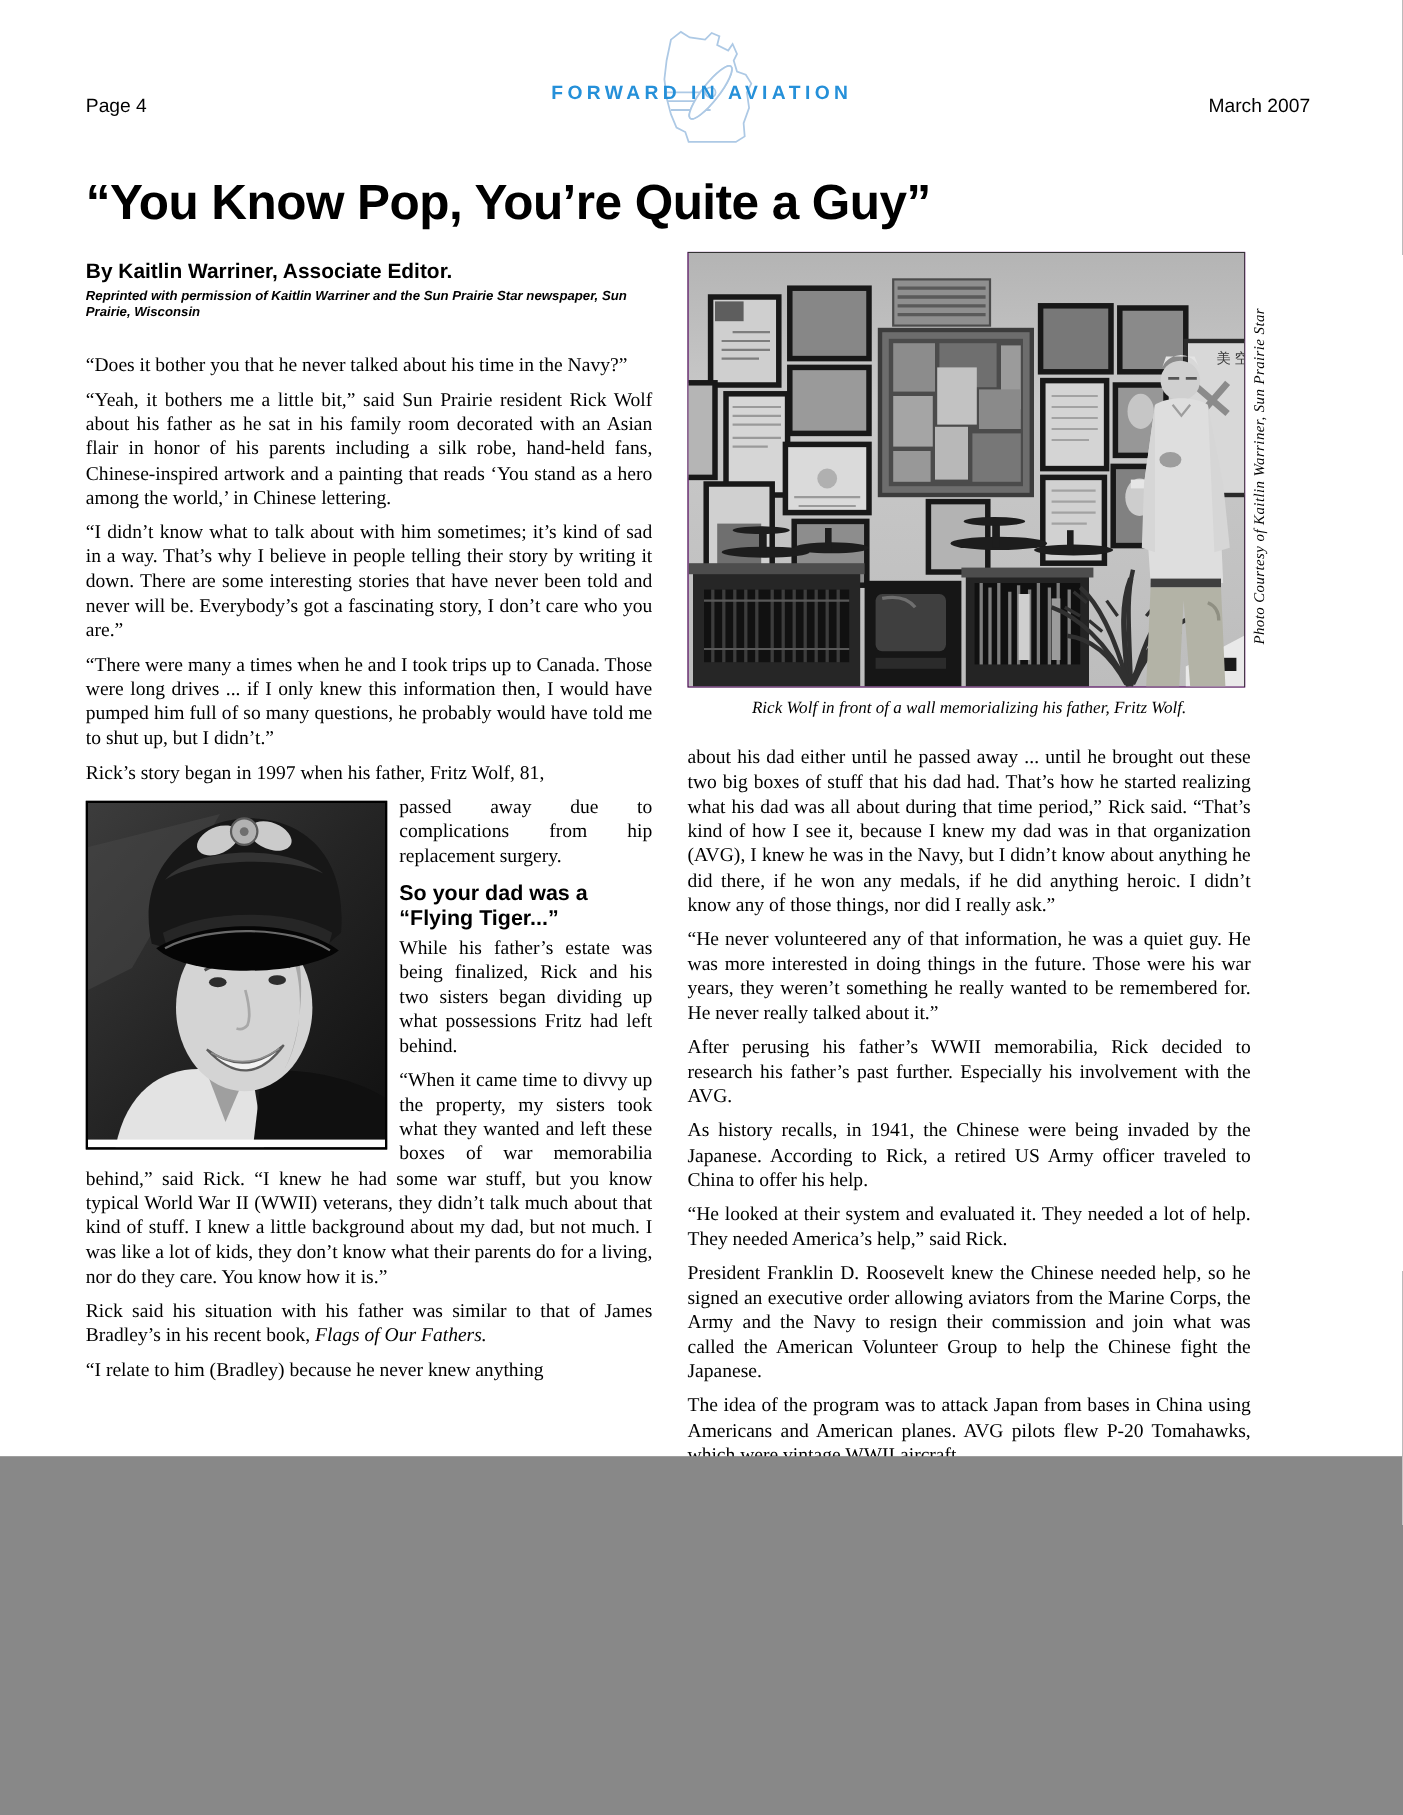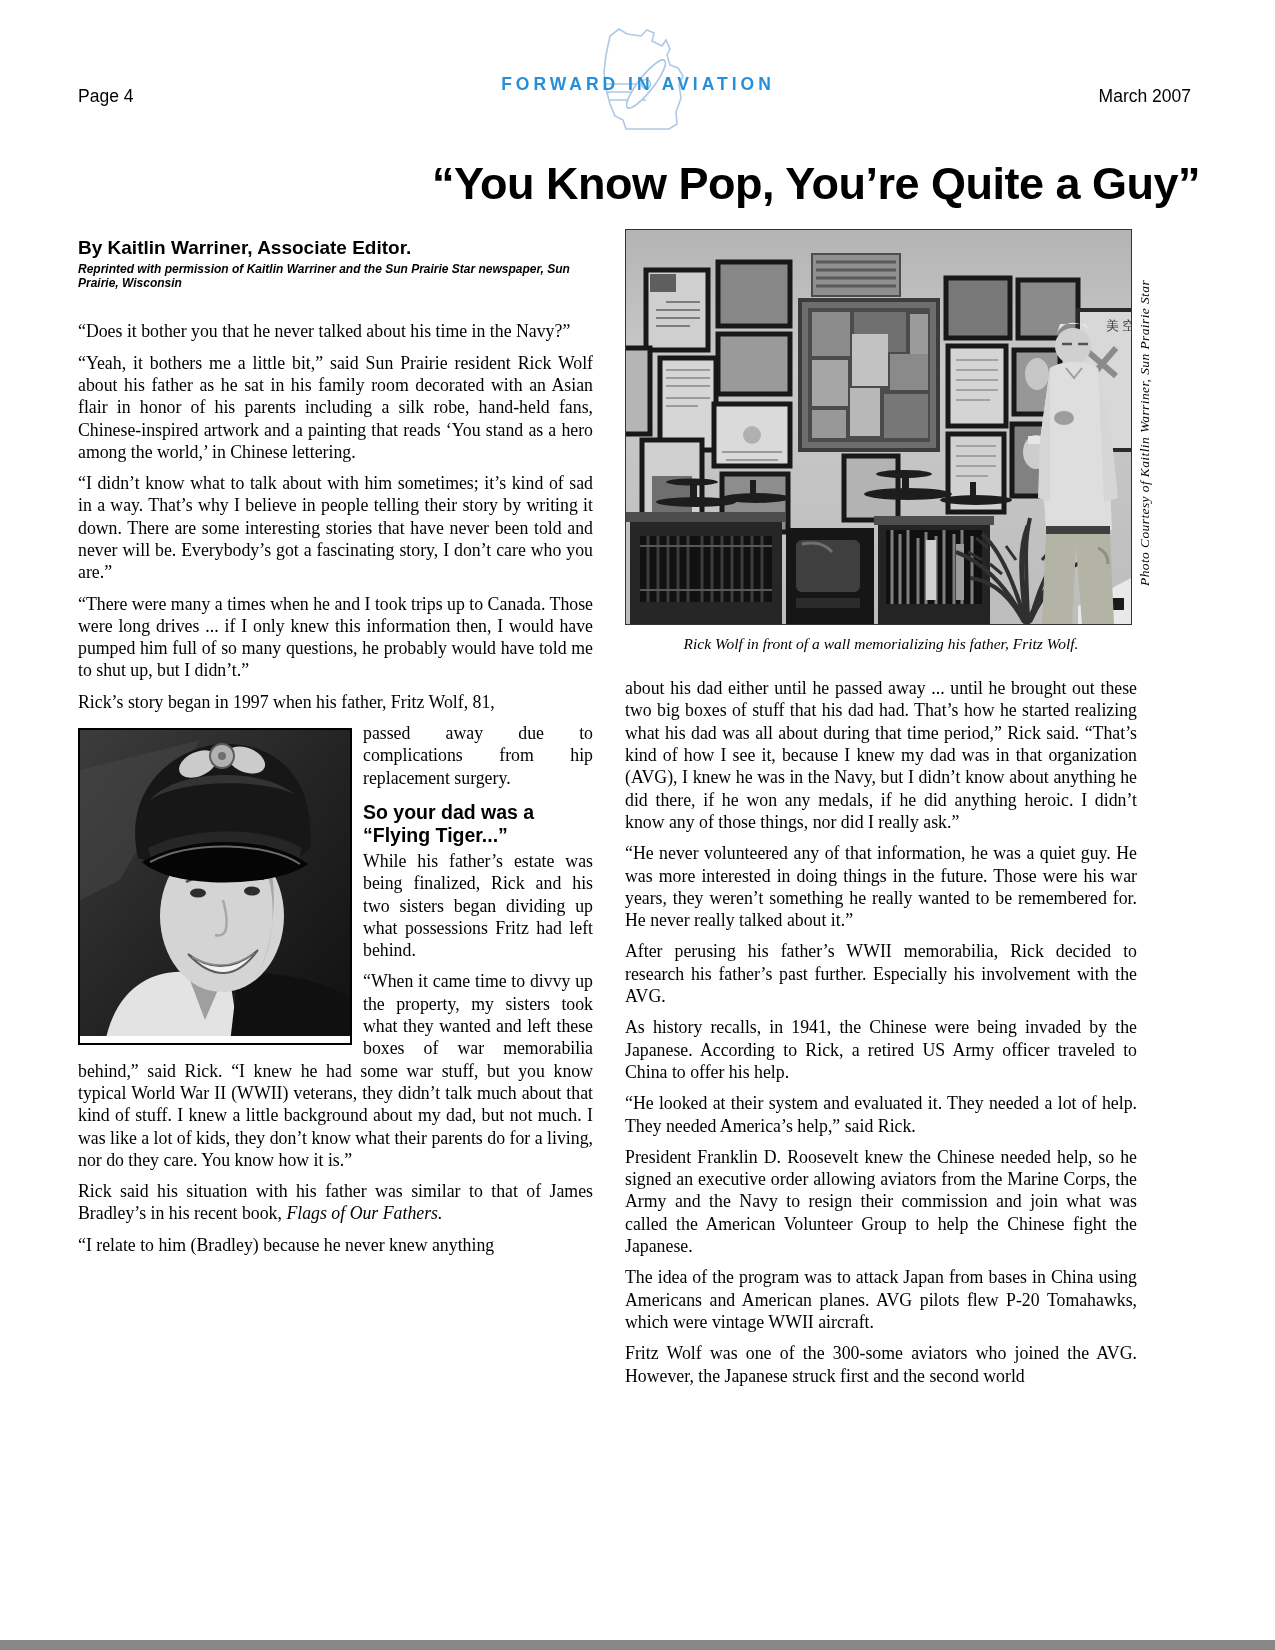--- a/index.html
+++ b/index.html
@@ -1,26 +1,26 @@
 <!DOCTYPE html>
 <html><head>
 <meta charset="utf-8">
 <style>
   html,body{margin:0;padding:0;background:#888;}
-  .page{position:relative;width:1275px;height:1640px;margin:0 auto;background:#ffffff;
+  .page{position:relative;width:1275px;height:1324px;margin:0 auto;background:#ffffff;
         font-family:"Liberation Serif",serif;color:#000;overflow:hidden;}
   
   .hdr-left{position:absolute;left:78px;top:86px;font-family:"Liberation Sans",sans-serif;font-size:17.5px;}
   .hdr-right{position:absolute;right:84px;top:86px;font-family:"Liberation Sans",sans-serif;font-size:17.5px;}
   .logo{position:absolute;left:50%;top:22px;transform:translateX(-50%);width:400px;height:130px;}
   .logo svg{overflow:visible;}
   
   main{padding:160px 75px 0 78px;}
   h1.title{font-family:"Liberation Sans",sans-serif;font-weight:bold;font-size:45px;line-height:1.08;
-           letter-spacing:-0.5px;margin:0;text-align:right;}
+           letter-spacing:-0.5px;margin:0;}
   h2.subtitle{font-family:"Liberation Sans",sans-serif;font-weight:bold;font-size:30.5px;line-height:1.1;
            margin:3px 0 0 0;}
   
   .columns{display:flex;align-items:flex-start;margin-top:12px;}
   .col-left{width:515px;}
   .col-right{width:512px;margin-left:32px;}
   .byline{font-family:"Liberation Sans",sans-serif;font-size:19px;font-weight:bold;line-height:1.18;
           margin:16px 0 30px 0;}
   .byline .reprint{font-style:italic;font-weight:bold;margin:3px 0 0 0;text-align:left;
           font-family:"Liberation Sans",sans-serif;font-size:12px;line-height:1.18;}

